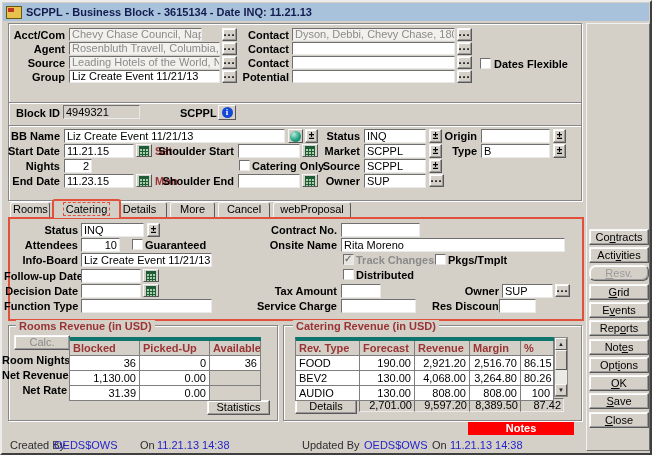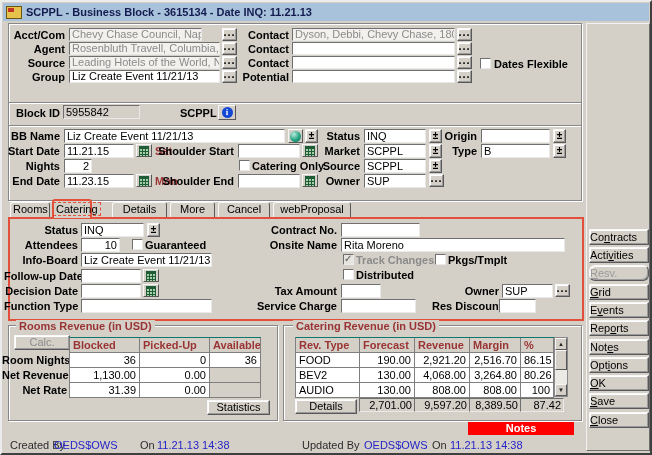--- a/index.html
+++ b/index.html
@@ -24,21 +24,21 @@
   .val.gray{background:#d4d0c8;}
   .val.num{text-align:right;}
   .btn{position:absolute;background:#d4d0c8;border:1px solid;border-color:#f7f7f7 #585858 #585858 #f7f7f7;
        box-shadow:inset -1px -1px 0 #9a9a9a, inset 1px 1px 0 #fff;box-sizing:border-box;
        text-align:center;line-height:13px;white-space:nowrap;}
   .btn.dis{color:#8b8b8b;}
   .btn.ell{width:15px;height:13px;line-height:6px;letter-spacing:1px;font-weight:bold;}
   .btn.drop{width:13px;height:14px;line-height:12px;font-weight:bold;font-size:10px;}
   .sbtn{position:absolute;left:587px;width:60px;height:16px;background:#d4d0c8;border:1px solid;
         border-color:#f7f7f7 #585858 #585858 #f7f7f7;box-shadow:inset -1px -1px 0 #9a9a9a, inset 1px 1px 0 #fff;
-        box-sizing:border-box;text-align:left;line-height:14px;}
+        box-sizing:border-box;text-align:center;line-height:14px;}
   .sbtn.dis{color:#9a9a9a;border-radius:6px;}
   .cal{position:absolute;width:16px;height:13px;background:#d4d0c8;border:1px solid;
        border-color:#f7f7f7 #585858 #585858 #f7f7f7;box-sizing:border-box;display:flex;align-items:center;justify-content:center;}
   .cal i{display:block;width:10px;height:8px;border-top:2px solid #1d5c36;
        background:repeating-linear-gradient(to right,#1d5c36 0 1px,transparent 1px 3px),
                   repeating-linear-gradient(to bottom,#1d5c36 0 1px,transparent 1px 3px),#a8cfa8;}
   .globe{position:absolute;width:15px;height:14px;background:#d4d0c8;border:1px solid;
        border-color:#f7f7f7 #585858 #585858 #f7f7f7;box-sizing:border-box;display:flex;align-items:center;justify-content:center;}
   .globe i{display:block;width:11px;height:11px;border-radius:50%;
        background:radial-gradient(circle at 35% 30%,#b8ecdc,#23a282 55%,#0b6b52);}
@@ -50,21 +50,21 @@
       border-color:#6f6f6f #eaeaea #eaeaea #6f6f6f;box-sizing:border-box;}
   .cb.disbg{background:#e7e5e0;}
   .cb.checked::after{content:"✓";position:absolute;left:0px;top:-2px;font-size:10px;font-weight:bold;color:#7a7a7a;}
   .day{position:absolute;color:#9a3434;font-weight:bold;line-height:14px;}
   .tab{position:absolute;top:200px;height:15px;background:#d4d0c8;border:1px solid;
        border-color:#f7f7f7 #585858 #585858 #f7f7f7;border-bottom:none;border-radius:3px 3px 0 0;
        box-sizing:border-box;text-align:center;z-index:1;}
   .tab .tlbl{display:inline-block;line-height:13px;padding:0 2px;}
   .tab.active{top:197px;height:19px;border:2px solid #e2503c;border-bottom:none;z-index:3;background:#d4d0c8;}
   .tab.active .tlbl{outline:1px dashed #e2503c;outline-offset:0px;margin-top:2px;line-height:12px;}
-  .grid{position:absolute;display:grid;grid-auto-rows:15px;border-top:1px solid #0f766e;border-left:1px solid #7f7f7f;z-index:2;}
+  .grid{position:absolute;display:grid;grid-auto-rows:15px;border-top:4px solid #0f766e;border-left:1px solid #7f7f7f;z-index:2;}
   .gc{border-right:1px solid #7f7f7f;border-bottom:1px solid #7f7f7f;box-sizing:border-box;
       line-height:14px;padding:0 3px;background:#fff;overflow:hidden;white-space:nowrap;}
   .gc.h{background:#d4d0c8;color:#9a3434;font-weight:bold;}
   .gc.n{text-align:right;}
   .gc.e{background:#d4d0c8;}
   .tot{position:absolute;height:14px;background:#d4d0c8;border:1px solid;
        border-color:#6f6f6f #eaeaea #eaeaea #6f6f6f;box-sizing:border-box;text-align:right;line-height:12px;padding:0 2px;}
   .sb{position:absolute;left:552px;top:335px;width:14px;height:60px;background:#eceae5;border:1px solid #8a8a8a;box-sizing:border-box;z-index:2;}
   .sb .ar{position:absolute;left:0;width:12px;height:12px;background:#d4d0c8;border:1px solid;
        border-color:#f7f7f7 #585858 #585858 #f7f7f7;box-sizing:border-box;font-size:6px;line-height:10px;text-align:center;color:#222;}
@@ -121,21 +121,21 @@
 
   <span class="lbl" style="left:230px;top:68px;width:57px">Potential</span>
   <div class="val" style="left:290px;top:68px;width:163px"></div>
   <div class="btn ell" style="left:455px;top:68px"><span>...</span></div>
 
   <span class="cb" style="left:478px;top:56px"></span>
   <span class="ll" style="left:492px;top:55px">Dates Flexible</span>
 
   <div class="gbox" style="left:6px;top:100px;width:572px;height:22px"></div>
   <span class="lbl" style="left:6px;top:104px;width:52px">Block ID</span>
-  <div class="val h14 gray" style="left:61px;top:103px;width:77px">5955842</div>
+  <div class="val h14 gray" style="left:61px;top:103px;width:77px">4949321</div>
   <span class="lbl" style="left:178px;top:104px;width:34px">SCPPL</span>
   <div class="info" style="left:216px;top:103px">
       <i>i</i>
     </div>
 
   <div class="gbox" style="left:6px;top:123px;width:572px;height:74px"></div>
 
   <span class="lbl" style="left:4px;top:127px;width:54px">BB Name</span>
   <div class="val h14" style="left:62px;top:127px;width:221px">Liz Create Event 11/21/13</div>
   <div class="globe" style="left:286px;top:127px">
@@ -193,21 +193,21 @@
   <div class="val h14" style="left:236px;top:172px;width:62px"></div>
   <div class="cal" style="left:300px;top:172px">
       <i></i>
     </div>
 
   <span class="lbl" style="left:310px;top:172px;width:48px">Owner</span>
   <div class="val h14" style="left:362px;top:172px;width:62px">SUP</div>
   <div class="btn ell" style="left:427px;top:172px"><span>...</span></div>
 
   <div class="tab" style="left:8px;width:40px"><span class="tlbl">Rooms</span></div>
-  <div class="tab active" style="left:50px;width:40px"><span class="tlbl">Catering</span></div>
+  <div class="tab active" style="left:50px;width:69px"><span class="tlbl">Catering</span></div>
   <div class="tab" style="left:110px;width:55px"><span class="tlbl">Details</span></div>
   <div class="tab" style="left:168px;width:45px"><span class="tlbl">More</span></div>
   <div class="tab" style="left:216px;width:52px"><span class="tlbl">Cancel</span></div>
   <div class="tab" style="left:271px;width:78px"><span class="tlbl">webProposal</span></div>
 
   <div class="gbox red" style="left:6px;top:215px;width:572px;height:100px"></div>
 
   <span class="lbl" style="left:2px;top:221px;width:74px">Status</span>
   <div class="val h14" style="left:79px;top:221px;width:63px">INQ</div>
   <div class="btn drop" style="left:145px;top:221px"><span>±</span></div>

